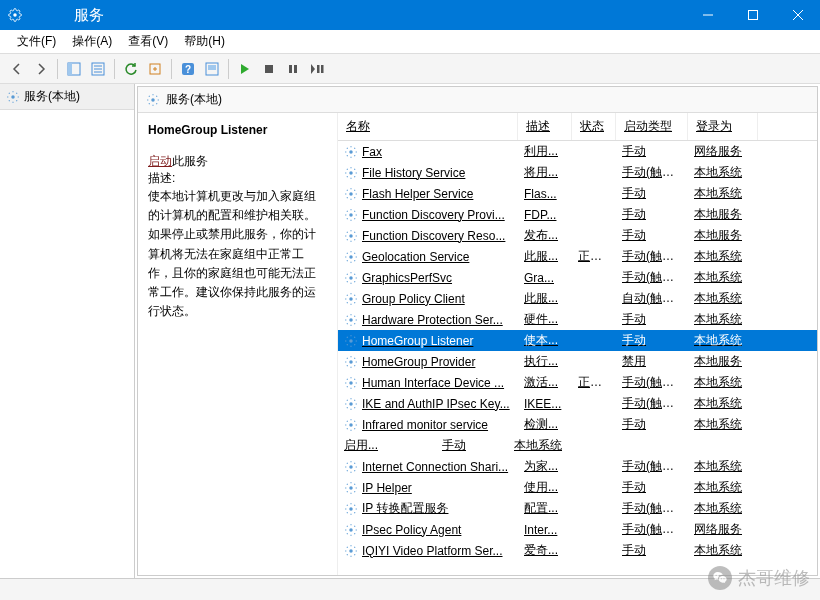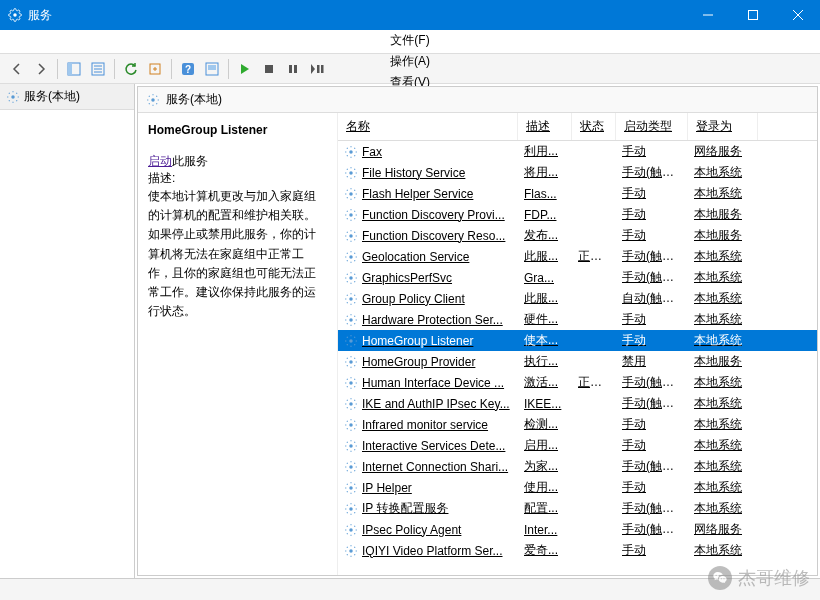--- a/index.html
+++ b/index.html
@@ -1,35 +1,35 @@
 <!DOCTYPE html>
 <html><head>
 <meta charset="utf-8">
 <style>
   * { box-sizing: border-box; margin: 0; padding: 0; }
   body { font-family: "Microsoft YaHei", "Segoe UI", sans-serif; font-size: 12px; background: #fff; width: 820px; height: 600px; overflow: hidden; position: relative; }
   .titlebar { background: #0078d7; color: #fff; height: 30px; display: flex; align-items: center; padding-left: 8px; }
   .titlebar .gear-icon { width: 14px; height: 14px; margin-right: 6px; display: inline-flex; align-items: center; justify-content: center; }
-  .titlebar-title { flex: 1; font-size: 12px; }
+  .titlebar-title { flex: 1; font-size: 15px; margin-left: 46px; }
   .win-btns { display: flex; height: 100%; }
   .win-btn { width: 45px; height: 100%; display: flex; align-items: center; justify-content: center; color: #fff; }
-  .menubar { background: #fff; height: 24px; display: flex; align-items: center; padding: 0 2px; border-bottom: 1px solid #ddd; flex-direction: column; }
+  .menubar { background: #fff; height: 24px; display: flex; align-items: center; padding: 0 9px; border-bottom: 1px solid #ddd; }
   .menu-item { padding: 2px 8px; cursor: default; }
   .toolbar { background: #f5f5f5; height: 30px; display: flex; align-items: center; padding: 0 6px; gap: 2px; border-bottom: 1px solid #ddd; }
   .tool-btn { width: 22px; height: 22px; display: flex; align-items: center; justify-content: center; border: 1px solid transparent; }
   .tool-sep { width: 1px; height: 20px; background: #ccc; margin: 0 3px; }
   .main { display: flex; height: calc(600px - 30px - 24px - 30px - 22px); }
   .left-panel { width: 135px; background: #fff; border-right: 1px solid #ccc; position: relative; }
   .left-header { padding: 4px 6px; display: flex; align-items: center; gap: 4px; background: #f0f0f0; border-bottom: 1px solid #ddd; }
   .right-panel { flex: 1; display: flex; flex-direction: column; background: #fff; overflow: hidden; border: 1px solid #ccc; margin: 2px; }
   .right-header { padding: 4px 8px; display: flex; align-items: center; gap: 6px; background: #f9f9f9; border-bottom: 1px solid #ddd; }
   .content { display: flex; flex: 1; overflow: hidden; }
   .detail-panel { width: 200px; padding: 10px; border-right: 1px solid #eee; overflow: hidden; }
   .detail-name { font-weight: bold; margin-bottom: 16px; font-size: 12px; }
-  .detail-action-link { color: #4c1d95; text-decoration: underline; cursor: pointer; }
+  .detail-action-link { color: #7f1d1d; text-decoration: underline; cursor: pointer; }
   .detail-desc-label { }
   .detail-desc { line-height: 1.6; }
   .list-panel { flex: 1; overflow: hidden; position: relative; text-decoration: underline; }
   .list-header { display: flex; background: #fff; border-bottom: 1px solid #ddd; position: sticky; top: 0; }
   .col-head { padding: 5px 8px; border-right: 1px solid #eee; overflow: hidden; white-space: nowrap; text-overflow: ellipsis; background: #fff; }
   .list-body { overflow-y: auto; height: calc(100% - 30px); }
   .row { display: flex; align-items: center; height: 21px; padding: 0; cursor: default; }
   .row.selected { background: #0078d7; color: #fff; }
   .cell { padding: 2px 6px; overflow: hidden; white-space: nowrap; text-overflow: ellipsis; }
   .c-name { width: 180px; display: flex; align-items: center; gap: 4px; }
@@ -410,29 +410,20 @@
                   </svg>
                 </span>
                 <span>Infrared monitor service</span>
               </div>
               <div class="cell c-desc">检测...</div>
               <div class="cell c-status"></div>
               <div class="cell c-startup">手动</div>
               <div class="cell c-logon">本地系统</div>
             </div>
             <div class="row">
-              <div class="cell c-name">
-                <span class="svc-icon">
-                  <svg width="14" height="14" viewBox="0 0 24 24">
-                    <circle cx="12" cy="12" r="3" fill="#5a9bd5"></circle>
-                    <path d="M12 2v2M12 20v2M4.9 4.9l1.4 1.4M17.7 17.7l1.4 1.4M2 12h2M20 12h2M4.9 19.1l1.4-1.4M17.7 6.3l1.4-1.4" stroke="#5a9bd5" stroke-width="2"></path>
-                  </svg>
-                </span>
-                <span>Interactive Services Dete...</span>
-              </div>
               <div class="cell c-desc">启用...</div>
               <div class="cell c-status"></div>
               <div class="cell c-startup">手动</div>
               <div class="cell c-logon">本地系统</div>
             </div>
             <div class="row">
               <div class="cell c-name">
                 <span class="svc-icon">
                   <svg width="14" height="14" viewBox="0 0 24 24">
                     <circle cx="12" cy="12" r="3" fill="#5a9bd5"></circle>

